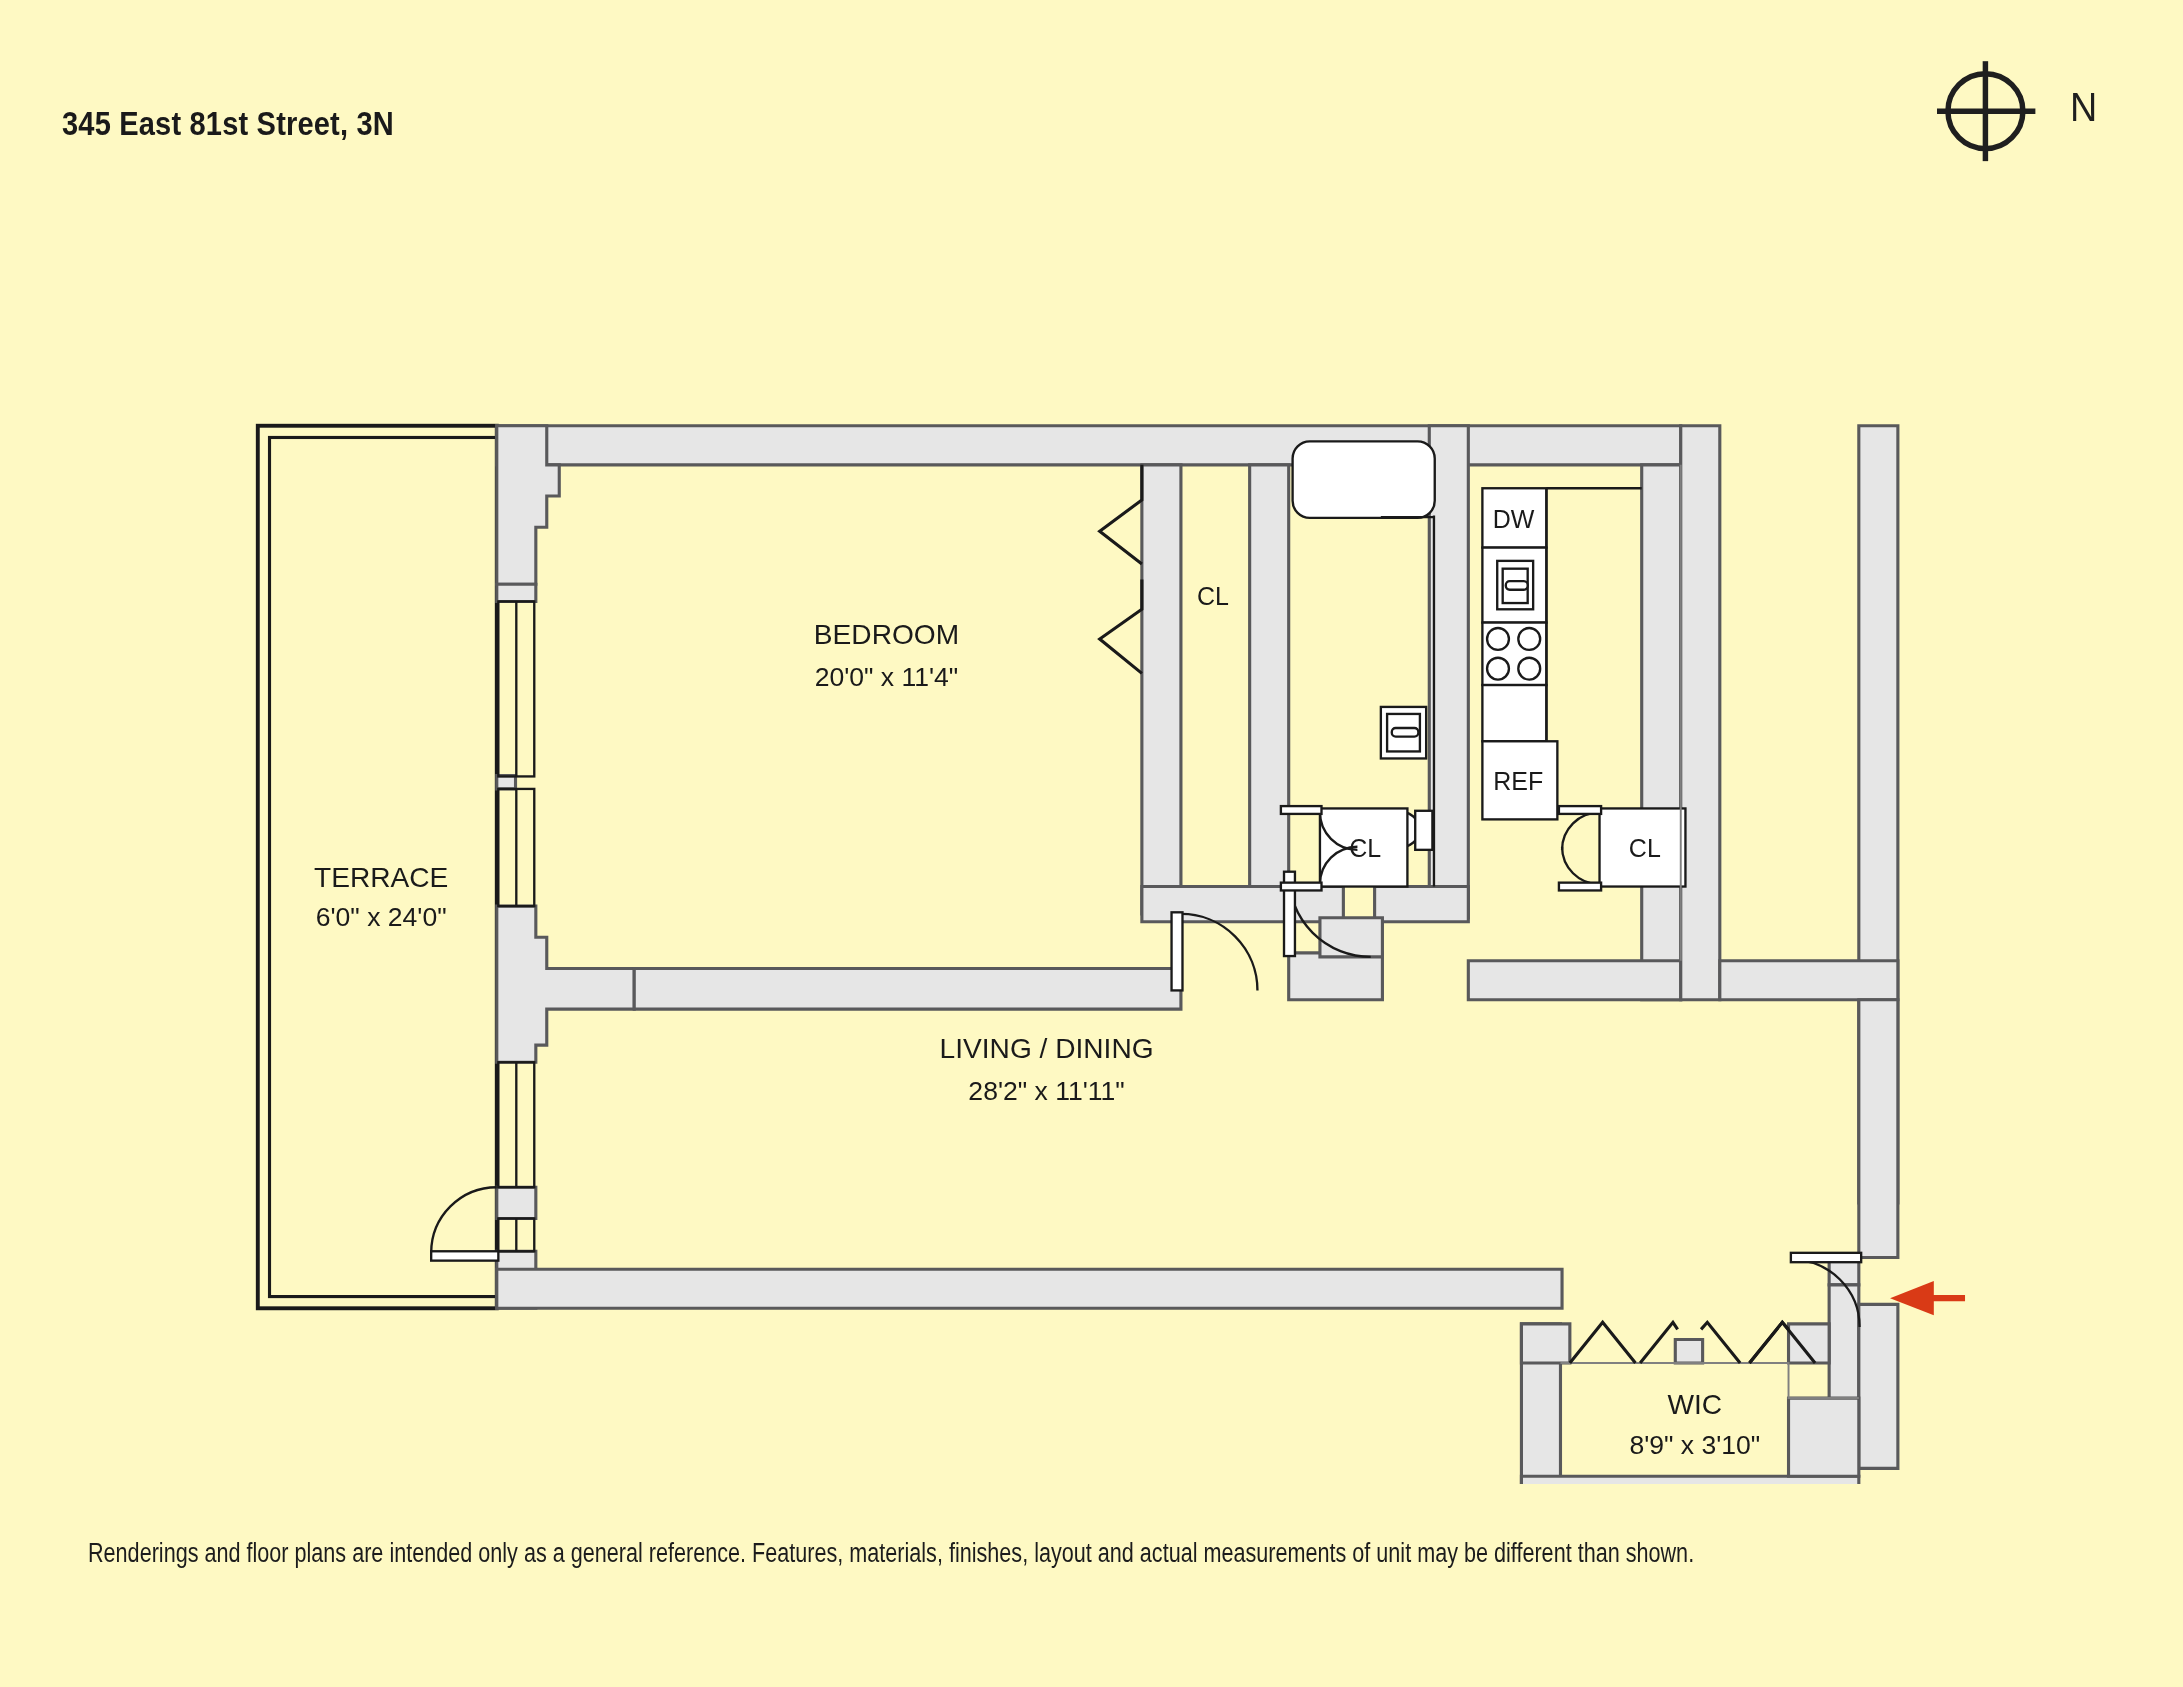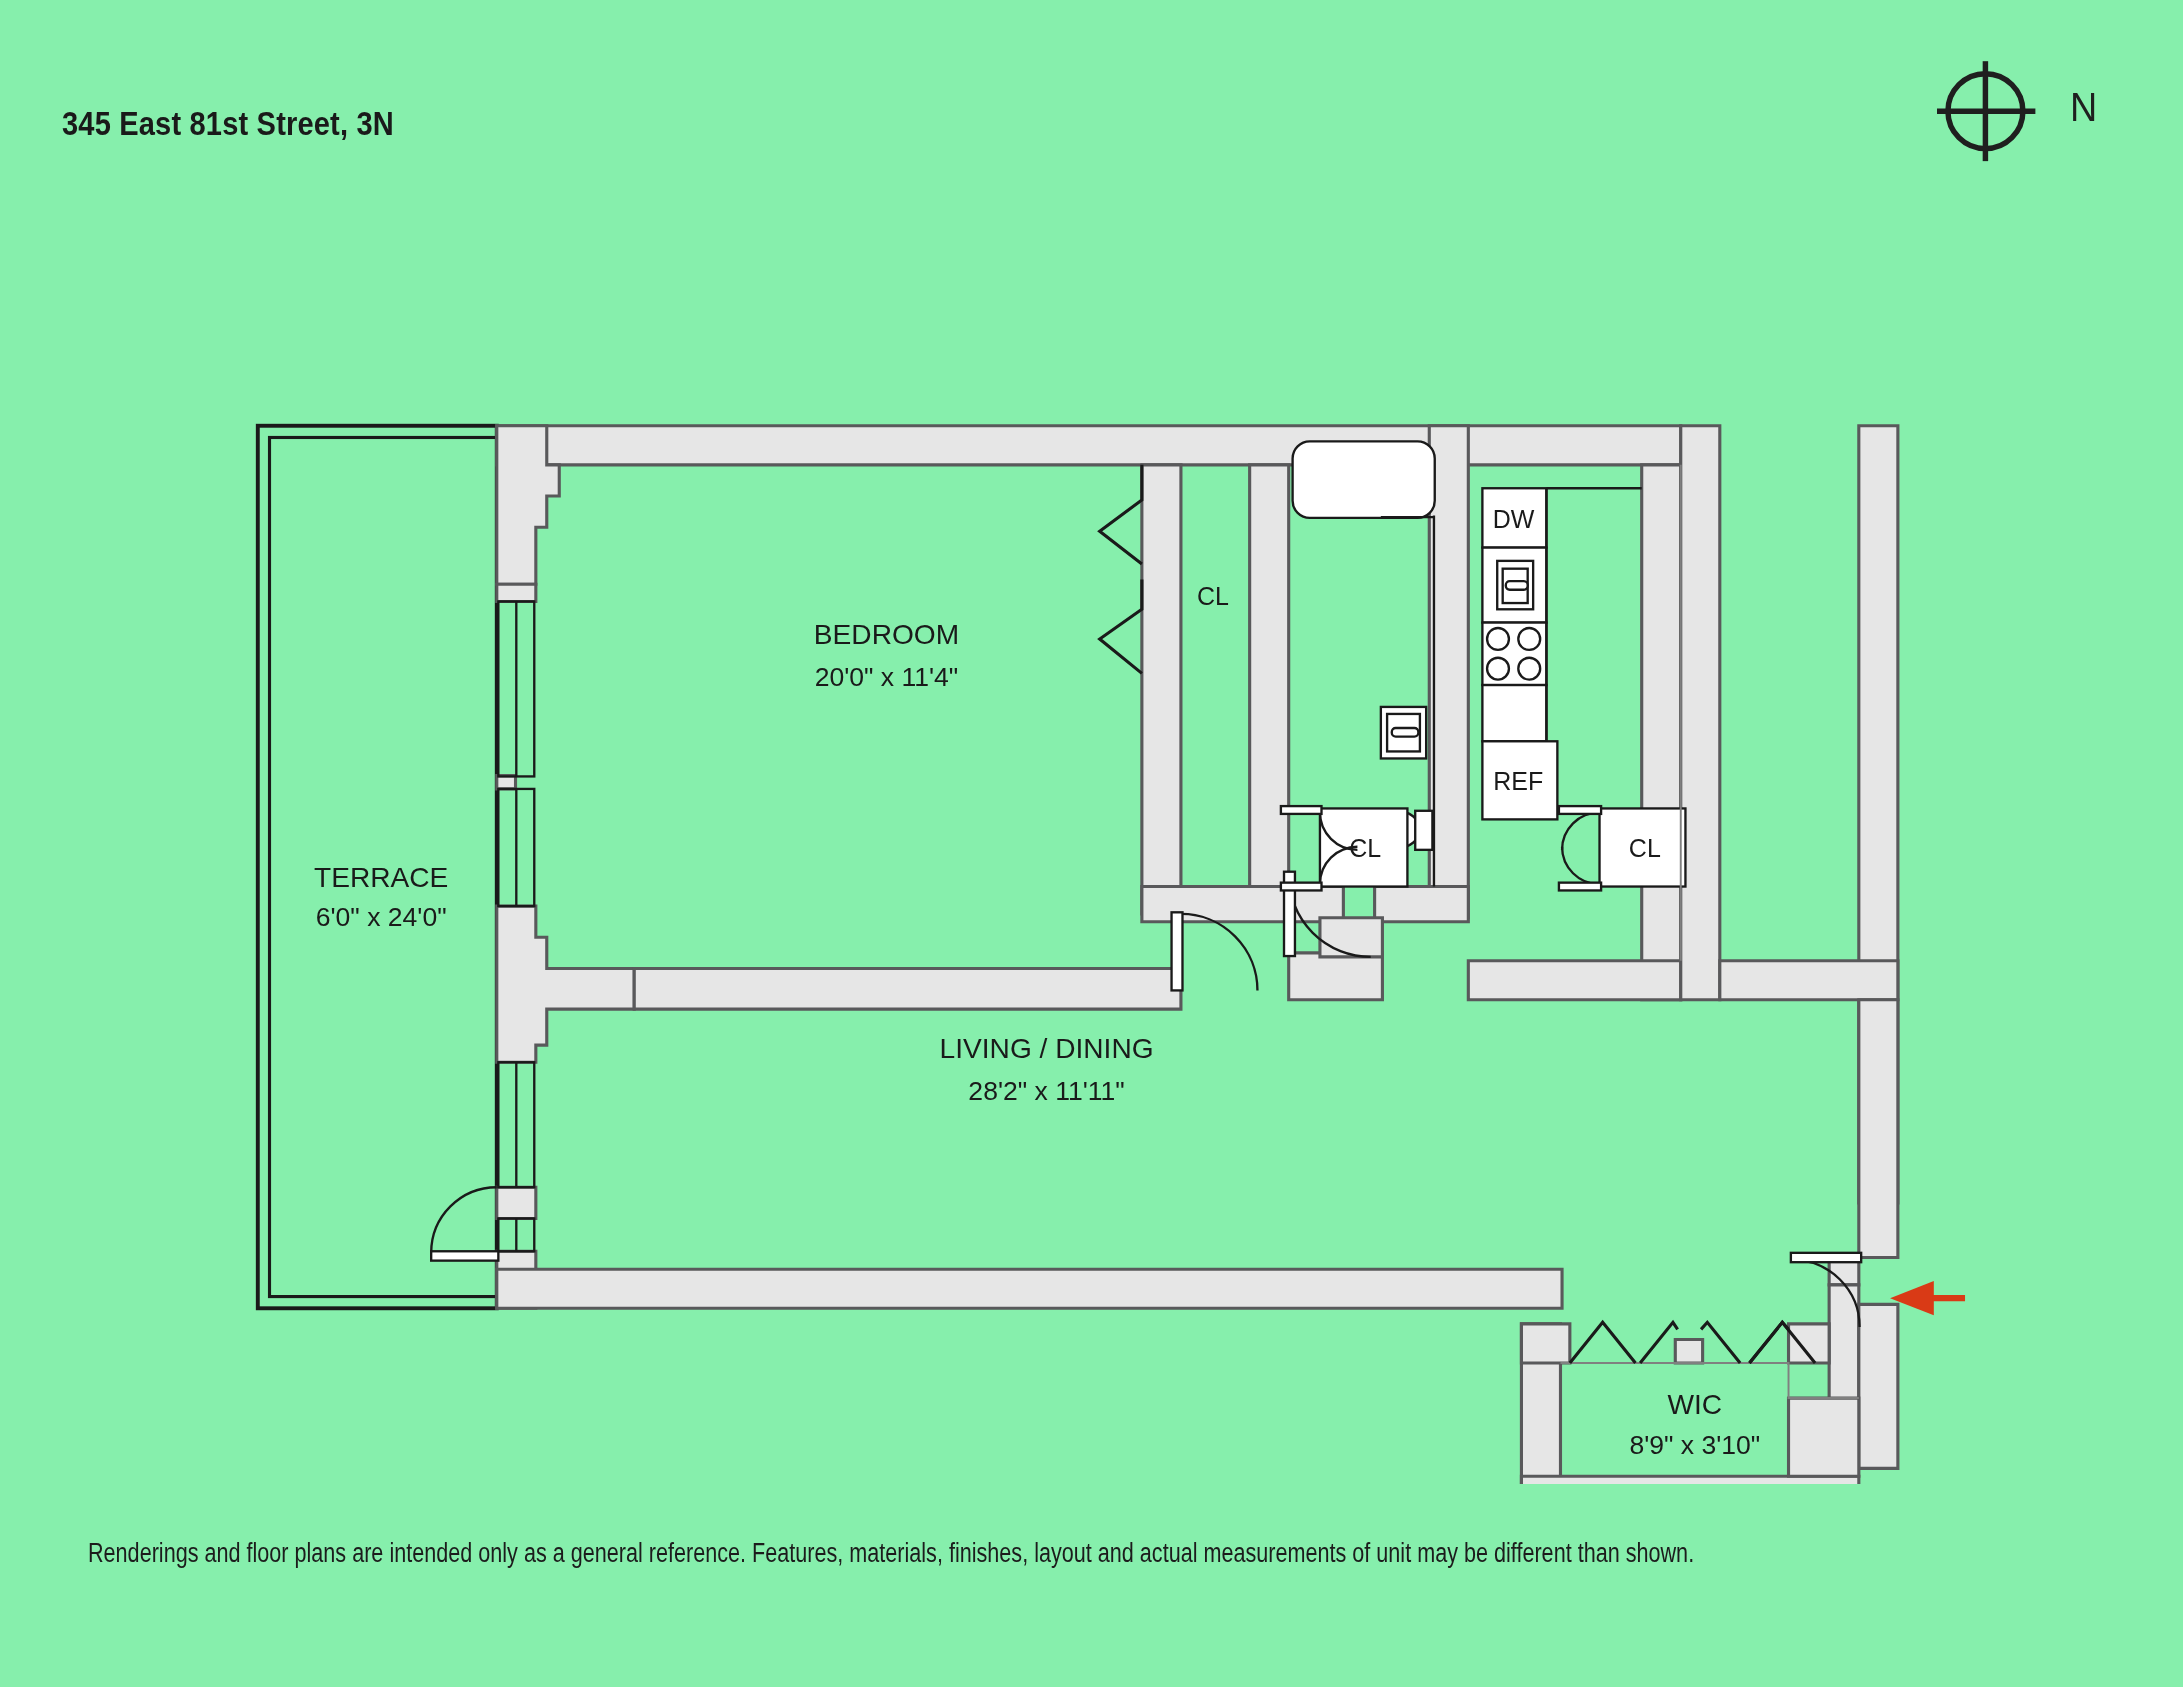--- a/index.html
+++ b/index.html
@@ -1,17 +1,17 @@
 <!DOCTYPE html>
 <html style="font-size:12.5px"><head>
 <meta charset="utf-8">
 <style>
   html,body{margin:0;padding:0;background:#ffffff;}
   body{width:2183px;height:1687px;position:relative;font-family:"Liberation Sans",sans-serif;}
-  #page{position:absolute;left:0;top:0;width:2183px;height:1687px;background:#86efac;overflow:hidden;}
+  #page{position:absolute;left:0;top:0;width:2183px;height:1687px;background:#fef9c3;overflow:hidden;}
 
   #title{
     position:absolute; left:62px; top:105px;
     font-family:"Liberation Sans",sans-serif;
     font-size:33px; font-weight:bold; color:#1a1a1a;
     letter-spacing:0.2px;
     transform:scaleX(0.88); transform-origin:left center;
     white-space:nowrap;
   }
 

